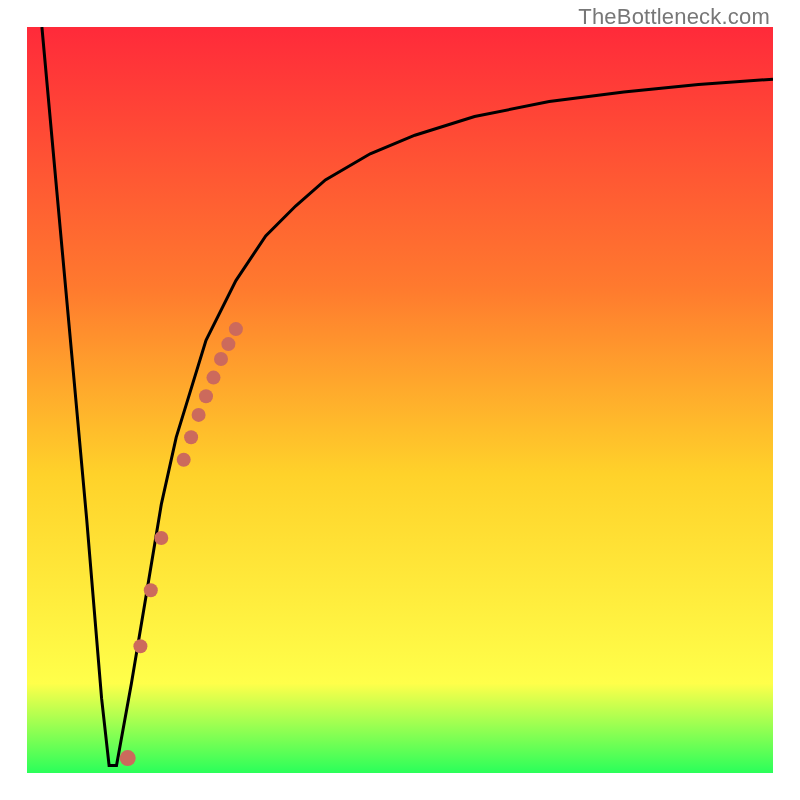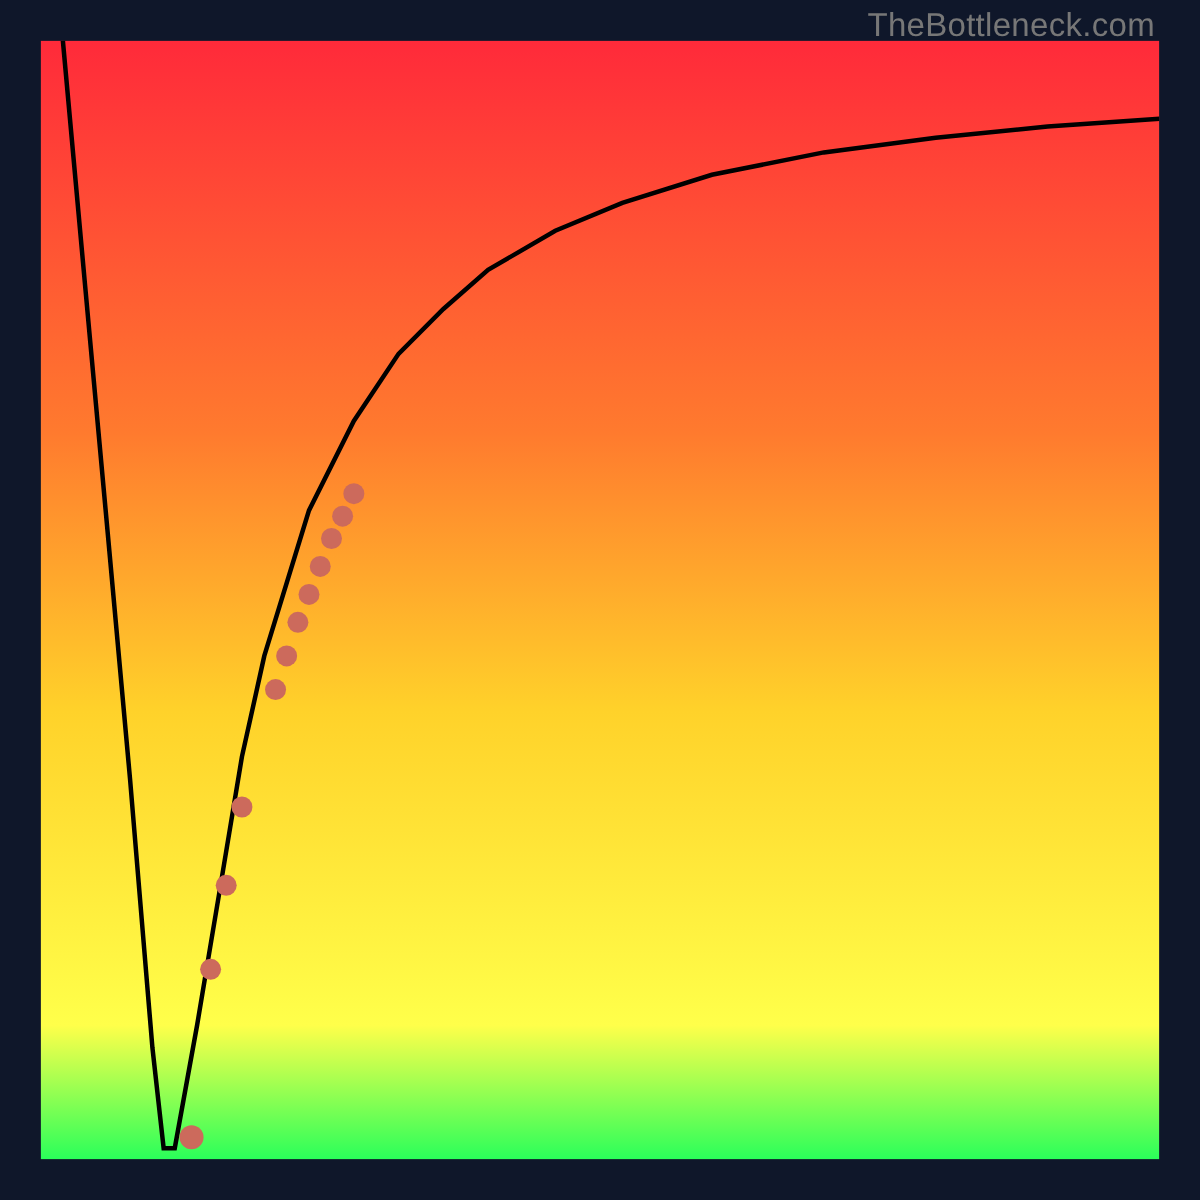--- a/index.html
+++ b/index.html
@@ -9,21 +9,21 @@
     height: 800px;
     background: #000;
     overflow: hidden;
   }
   .frame {
     position: absolute;
     left: 0;
     top: 0;
     width: 800px;
     height: 800px;
-    background: #0f172a;
+    background: #ffffff;
   }
   .plot {
     position: absolute;
     left: 27px;
     top: 27px;
     width: 746px;
     height: 746px;
     overflow: hidden;
   }
   .watermark {

